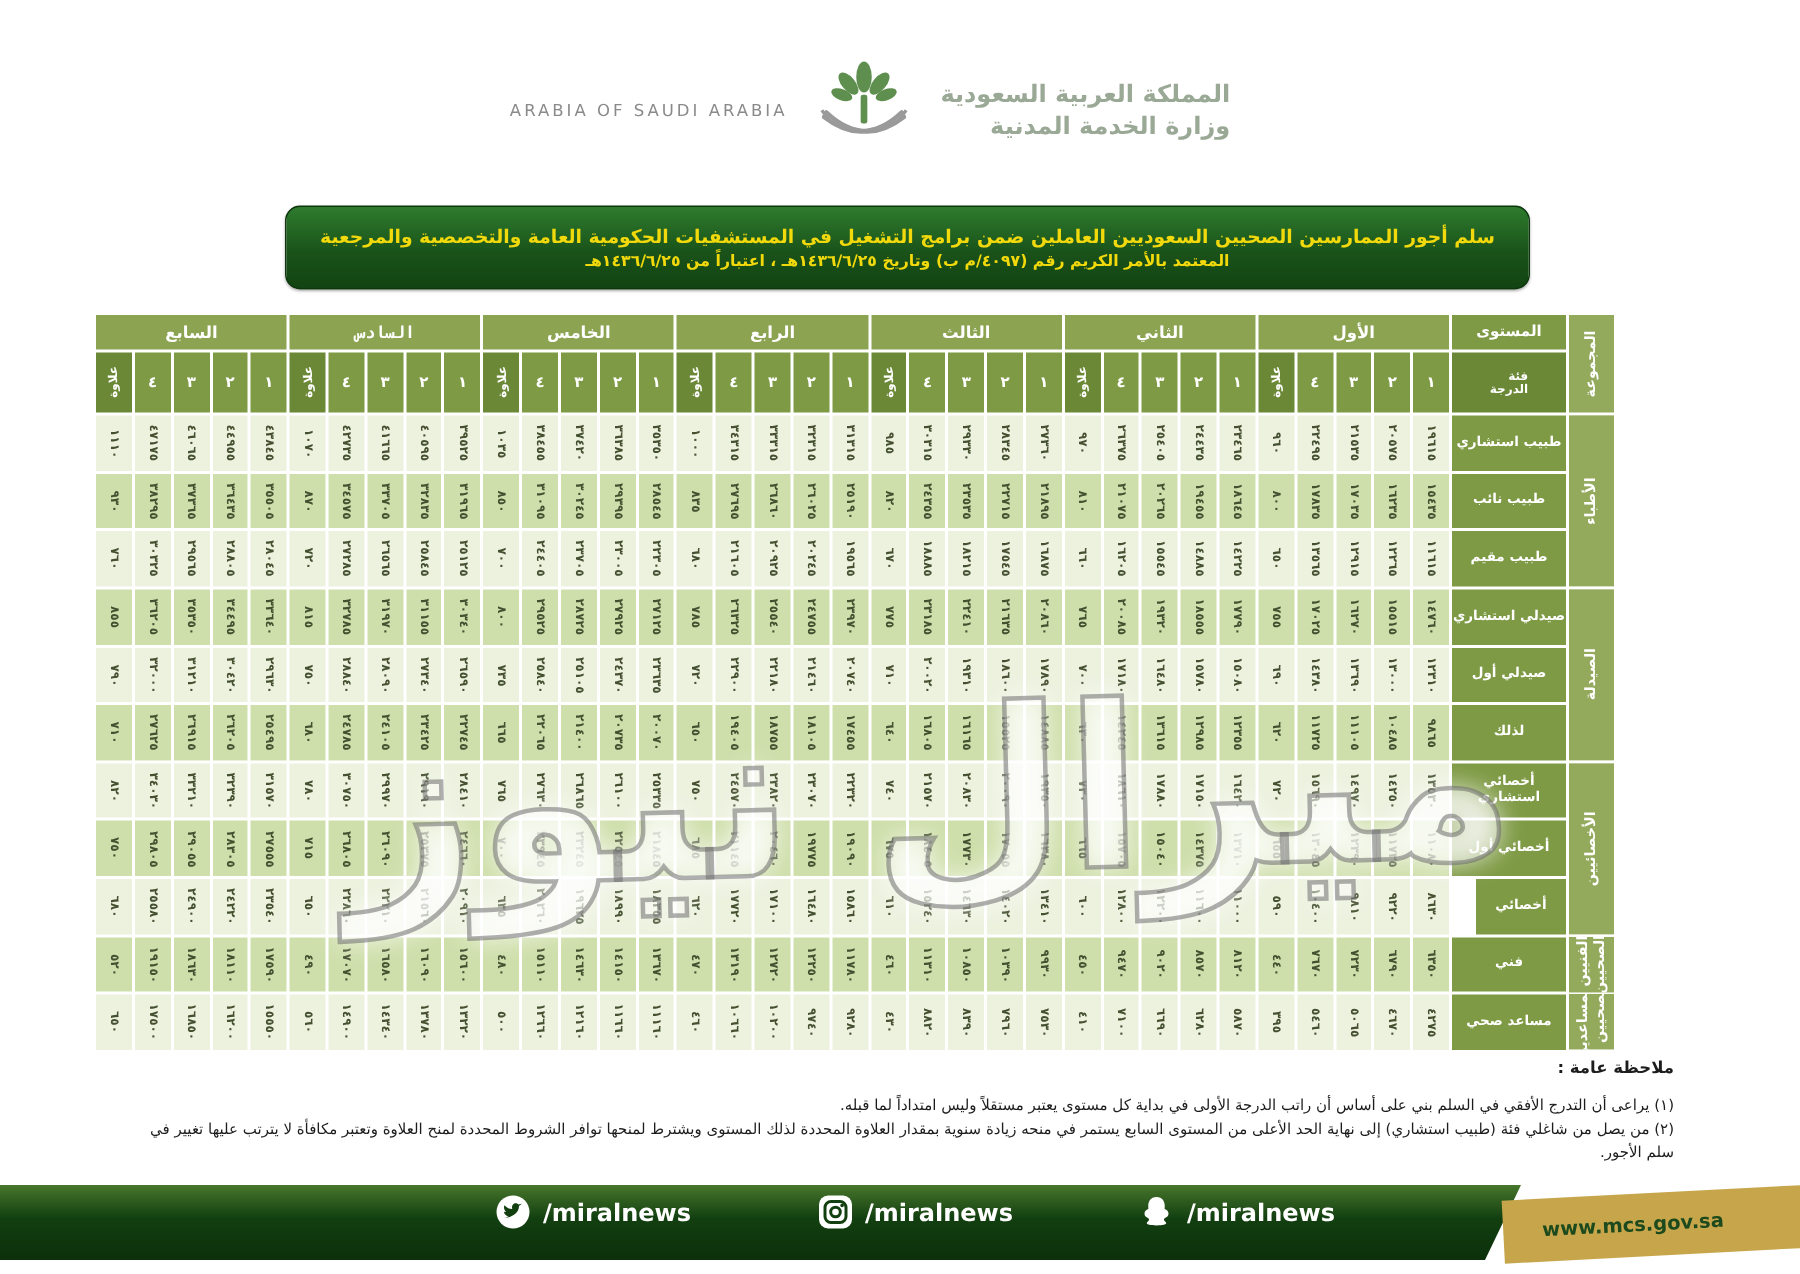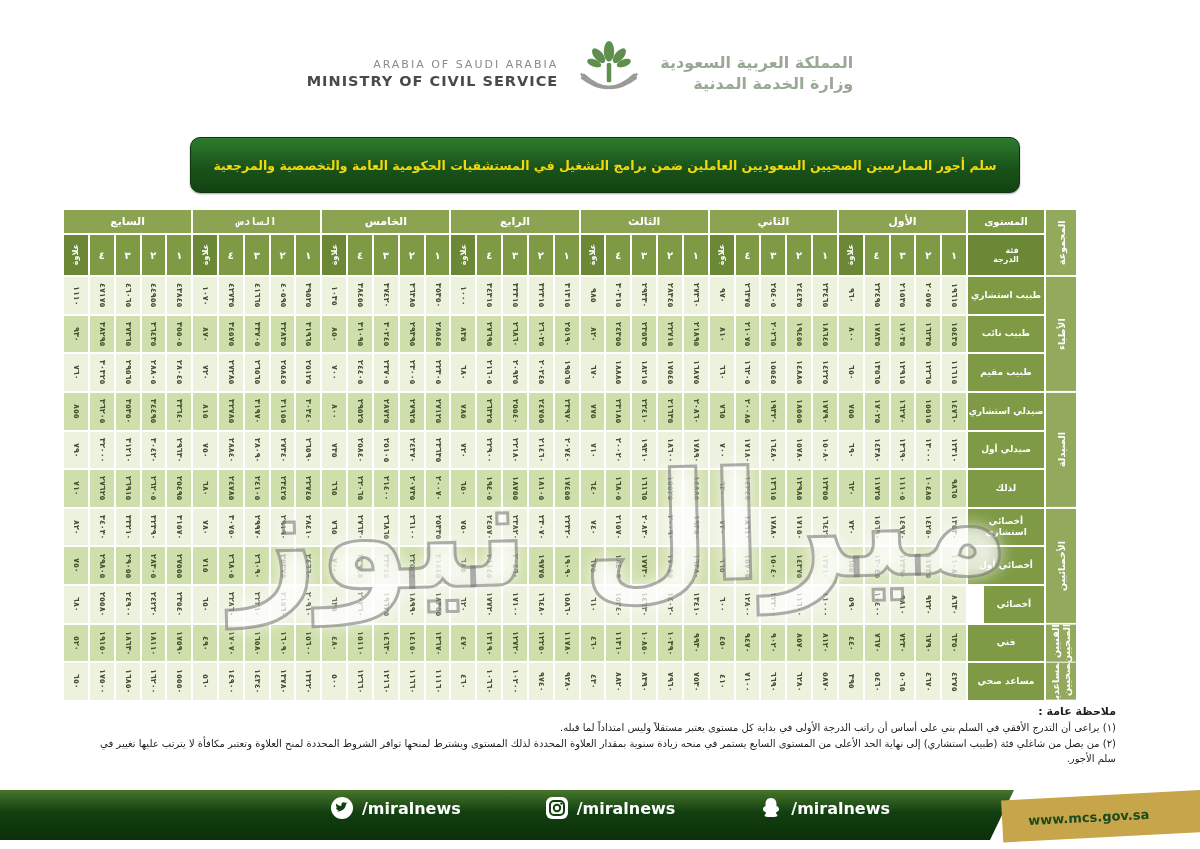--- a/index.html
+++ b/index.html
@@ -42,21 +42,21 @@
   .vnum{writing-mode:vertical-rl;text-orientation:sideways;line-height:1;
         font-size:8px;font-weight:bold;color:#445030;letter-spacing:.5px;}
   
   #wm{position:absolute;left:190px;top:400px;width:860px;height:260px;z-index:5;
       display:flex;align-items:center;justify-content:center;pointer-events:none;
       font-size:150px;font-weight:bold;color:rgba(255,255,255,.38);direction:rtl;
       -webkit-text-stroke:3px rgba(110,110,110,.55);transform:rotate(-1.5deg);
       text-shadow:0 0 18px rgba(255,255,255,.8);}
   
   #notes{position:absolute;right:84px;top:705px;width:1032px;direction:rtl;color:#1d1d1d;}
-  #notes .nt{font-size:11px;font-weight:bold;margin-bottom:2px;}
+  #notes .nt{font-size:11px;font-weight:bold;margin-bottom:12px;}
   #notes .ni{font-size:10px;line-height:1.55;}
   
   #bar{position:absolute;left:0;top:790px;width:1200px;height:50px;
        background:linear-gradient(#47762c,#123f10 45%,#0b300b);
        clip-path:polygon(0 0,84.5% 0,82.5% 100%,0 100%);}
   #gold{position:absolute;left:1002px;top:793px;width:260px;height:42px;background:#c7a64b;
         transform:rotate(-3deg);display:flex;align-items:center;justify-content:flex-start;
         padding-left:26px;color:#1d4a1d;font-size:13px;font-weight:bold;}
   #social{position:absolute;left:330px;top:793px;width:560px;height:30px;z-index:6;
           display:flex;align-items:center;justify-content:space-between;color:#fff;}
@@ -65,21 +65,20 @@
   .soc svg{display:block;}
 </style>
 </head>
 <body>
 
 <div id="page">
 
   <div id="ministry">
     <div class="en-block">
       <div class="en-l1">ARABIA OF SAUDI ARABIA</div>
-      <div class="en-l2">MINISTRY OF CIVIL SERVICE</div>
     </div>
     <div>
       <svg width="74" height="72" viewBox="0 0 100 96">
         <g fill="none" stroke="#9a9a9a" stroke-width="4" stroke-linecap="round">
           <path d="M16 52 Q50 84 86 56"></path>
           <path d="M84 52 Q50 84 14 56"></path>
         </g>
         <g stroke="#9a9a9a" stroke-width="3">
             <path d="M12 50 l6 8 M88 50 l-6 8"></path>
           </g>
@@ -95,20 +94,21 @@
     </div>
     <div class="ar-block">
       <div>المملكة العربية السعودية</div>
       <div>وزارة الخدمة المدنية</div>
     </div>
   </div>
 
 
   <div id="banner">
     <div class="b1">سلم أجور الممارسين الصحيين السعوديين العاملين ضمن برامج التشغيل في المستشفيات الحكومية العامة والتخصصية والمرجعية</div>
+    <div class="b2">المعتمد بالأمر الكريم رقم (٤٠٩٧/م ب) وتاريخ ١٤٣٦/٦/٢٥هـ ، اعتباراً من ١٤٣٦/٦/٢٥هـ</div>
   </div>
 
   <div id="tbl">
       <div class="c grp vtx" style="grid-area: 1 / 1 / span 2;">المجموعة</div>
       <div class="c corner" style="grid-area: 1 / 2;">المستوى</div>
       <div class="c hDk" style="grid-area: 2 / 2;">فئة<br>الدرجة</div>
       <div class="c hL" style="grid-area: 1 / 3 / auto / span 5;">الأول</div>
       <div class="c hD" style="grid-area: 2 / 3;">١</div>
       <div class="c hD" style="grid-area: 2 / 4;">٢</div>
       <div class="c hD" style="grid-area: 2 / 5;">٣</div>

